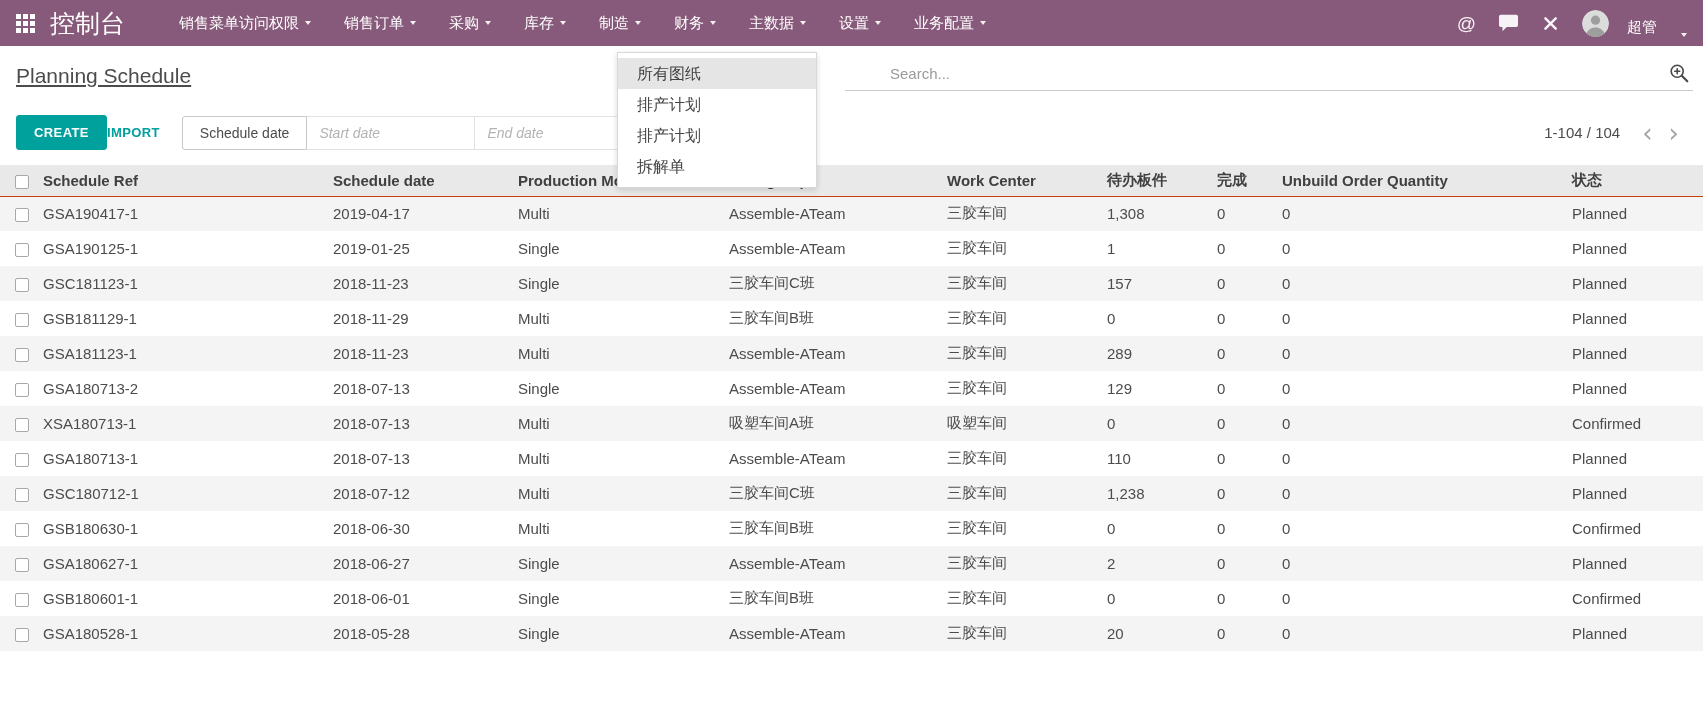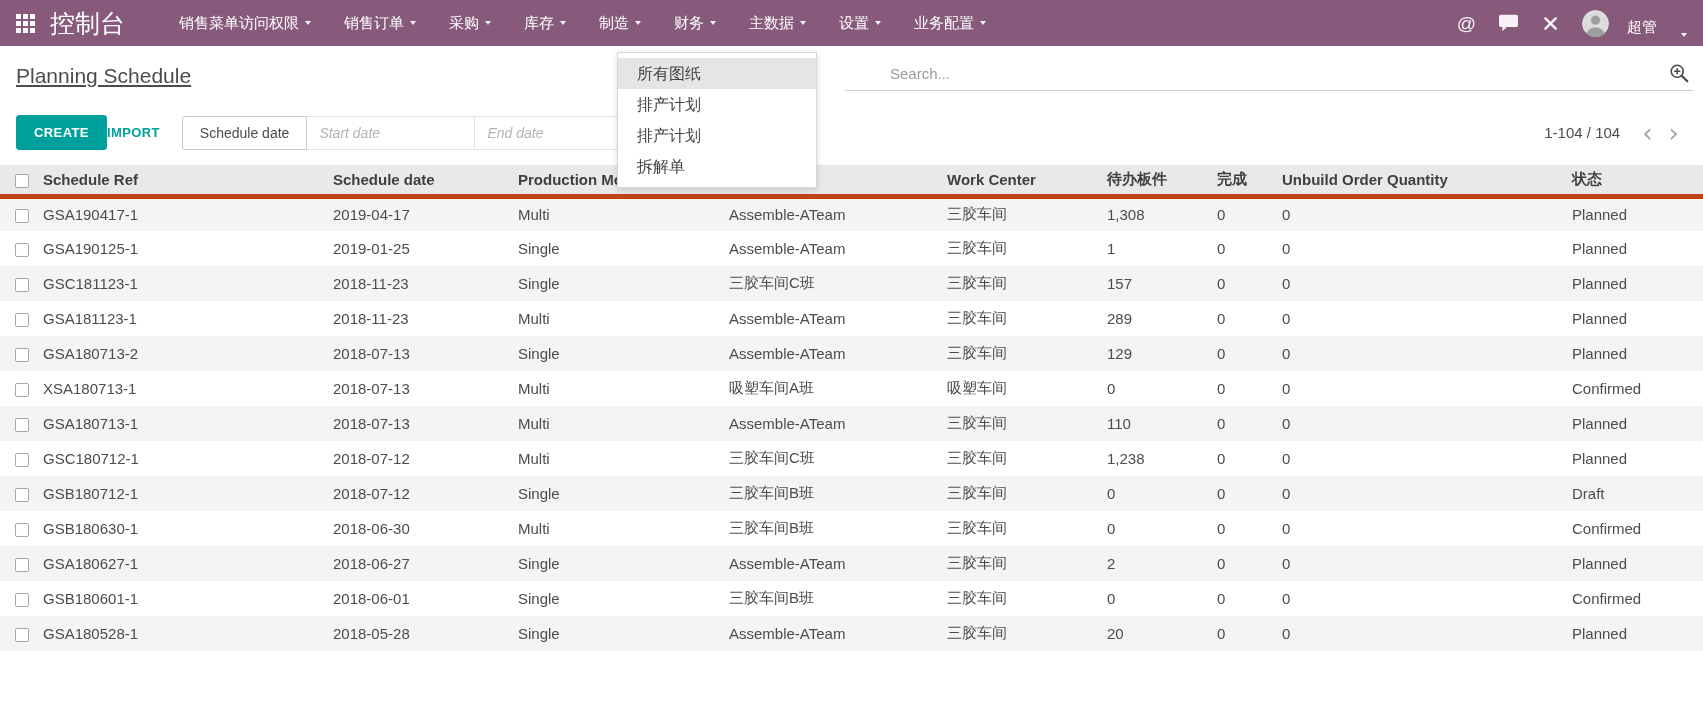--- a/index.html
+++ b/index.html
@@ -122,21 +122,21 @@
   }
 
   
   .list-table { width: 1703px; border-collapse: collapse; table-layout: fixed; }
   .list-table thead th {
     background: #e9e9e9;
     height: 31px;
     font-size: 15px; font-weight: 700; color: #404040;
     text-align: left;
     padding: 0 11px;
-    border-bottom: 5px solid #c2410c;
+    border-bottom: 1px solid #c2410c;
     white-space: nowrap; overflow: hidden;
     cursor: pointer;
   }
   .list-table tbody td {
     height: 35px;
     font-size: 15px; color: #4c4c4c;
     padding: 0 11px;
     white-space: nowrap; overflow: hidden;
   }
   .list-table tbody tr { cursor: pointer; }
@@ -342,20 +342,32 @@
         <td>Single</td>
         <td>三胶车间C班</td>
         <td>三胶车间</td>
         <td class="num">157</td>
         <td class="num">0</td>
         <td class="num">0</td>
         <td>Planned</td>
       </tr>
       <tr>
         <td class="cb-cell"><span class="checkbox"></span></td>
+        <td>GSB181129-1</td>
+        <td>2018-11-29</td>
+        <td>Multi</td>
+        <td>三胶车间B班</td>
+        <td>三胶车间</td>
+        <td class="num">0</td>
+        <td class="num">0</td>
+        <td class="num">0</td>
+        <td>Planned</td>
+      </tr>
+      <tr>
+        <td class="cb-cell"><span class="checkbox"></span></td>
         <td>GSA181123-1</td>
         <td>2018-11-23</td>
         <td>Multi</td>
         <td>Assemble-ATeam</td>
         <td>三胶车间</td>
         <td class="num">289</td>
         <td class="num">0</td>
         <td class="num">0</td>
         <td>Planned</td>
       </tr>
@@ -399,32 +411,20 @@
         <td class="cb-cell"><span class="checkbox"></span></td>
         <td>GSC180712-1</td>
         <td>2018-07-12</td>
         <td>Multi</td>
         <td>三胶车间C班</td>
         <td>三胶车间</td>
         <td class="num">1,238</td>
         <td class="num">0</td>
         <td class="num">0</td>
         <td>Planned</td>
-      </tr>
-      <tr>
-        <td class="cb-cell"><span class="checkbox"></span></td>
-        <td>GSB180712-1</td>
-        <td>2018-07-12</td>
-        <td>Single</td>
-        <td>三胶车间B班</td>
-        <td>三胶车间</td>
-        <td class="num">0</td>
-        <td class="num">0</td>
-        <td class="num">0</td>
-        <td>Draft</td>
       </tr>
       <tr>
         <td class="cb-cell"><span class="checkbox"></span></td>
         <td>GSB180630-1</td>
         <td>2018-06-30</td>
         <td>Multi</td>
         <td>三胶车间B班</td>
         <td>三胶车间</td>
         <td class="num">0</td>
         <td class="num">0</td>

